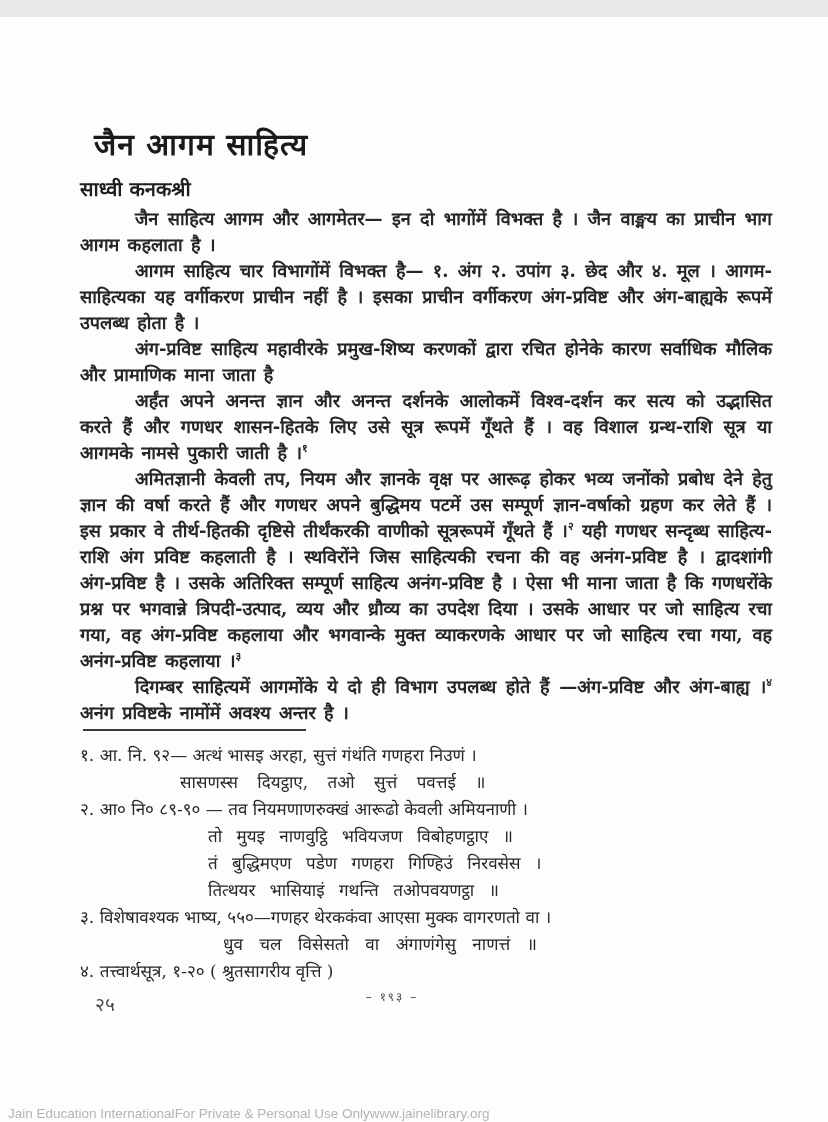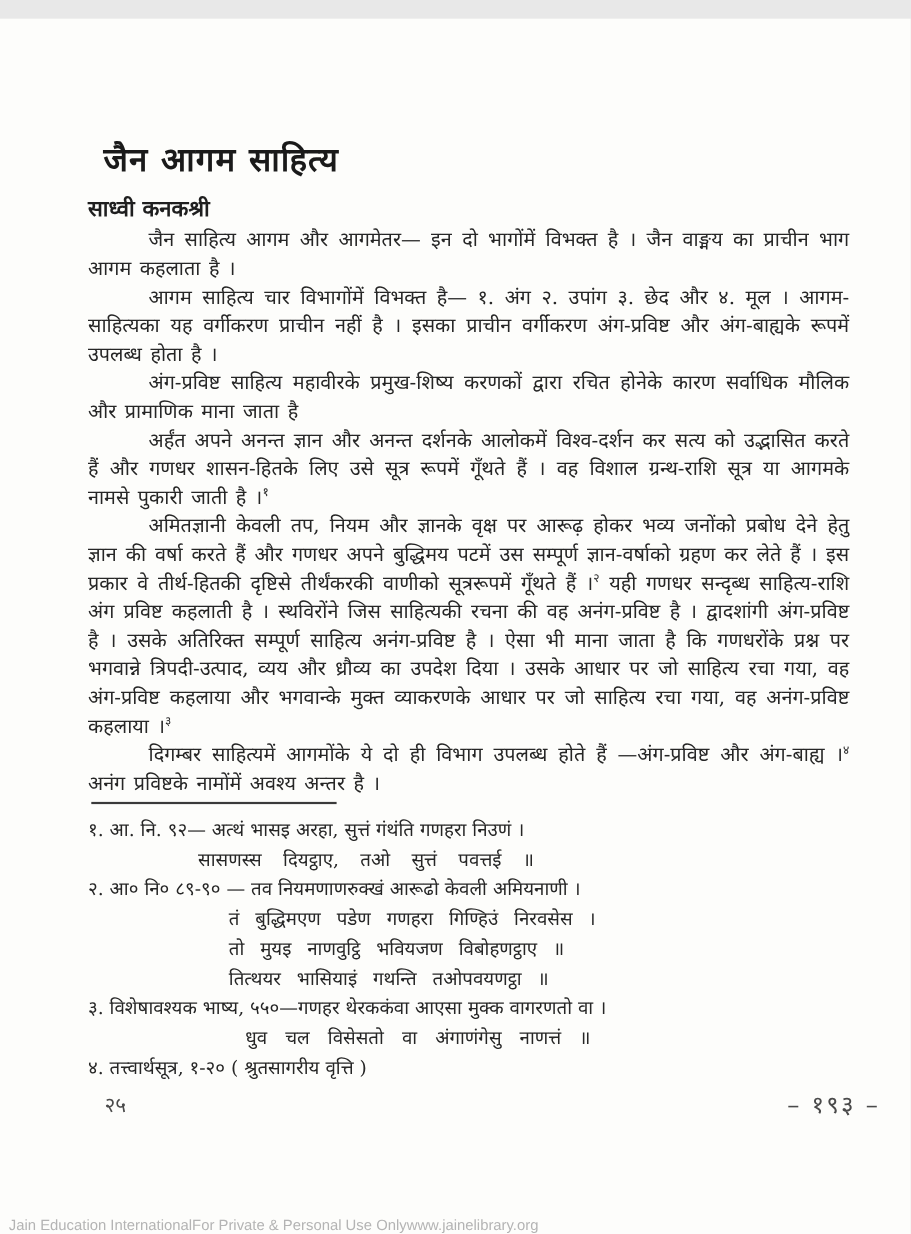--- a/index.html
+++ b/index.html
@@ -41,20 +41,21 @@
     left: 80px;
     width: 692px;
     font-size: 18px;
     line-height: 26px;
     text-align: justify;
     word-spacing: 2px;
   }
   .body-text p {
     text-indent: 55px;
     margin: 0;
+    font-weight: bold;
   }
   .body-text sup, .footnote-block sup {
     font-size: 11px;
     line-height: 0;
     vertical-align: super;
   }
   
   .fn-separator {
     position: absolute;
     top: 712px;
@@ -78,24 +79,24 @@
   .page-num-left {
     position: absolute;
     top: 974px;
     left: 95px;
     font-size: 19px;
     color: #4a4a4a;
   }
   .page-num-center {
     position: absolute;
     top: 971px;
-    left: 16px;
+    left: 0;
     width: 784px;
-    text-align: right;
-    font-size: 22px;
+    text-align: center;
+    font-size: 12px;
     letter-spacing: 2px;
     color: #4a4a4a;
   }
   
   .scan-footer {
     position: absolute;
     top: 1089px;
     left: 0;
     width: 100%;
     padding: 0 8px;
@@ -123,22 +124,22 @@
       <p><span>अमितज्ञानी केवली तप, नियम और ज्ञानके वृक्ष पर आरूढ़ होकर भव्य जनोंको प्रबोध देने हेतु ज्ञान की वर्षा करते हैं और गणधर अपने बुद्धिमय पटमें उस सम्पूर्ण ज्ञान-वर्षाको ग्रहण कर लेते हैं । इस प्रकार वे तीर्थ-हितकी दृष्टिसे तीर्थंकरकी वाणीको सूत्ररूपमें गूँथते हैं ।</span><sup>२</sup><span> यही गणधर सन्दृब्ध साहित्य-राशि अंग प्रविष्ट कहलाती है । स्थविरोंने जिस साहित्यकी रचना की वह अनंग-प्रविष्ट है । द्वादशांगी अंग-प्रविष्ट है । उसके अतिरिक्त सम्पूर्ण साहित्य अनंग-प्रविष्ट है । ऐसा भी माना जाता है कि गणधरोंके प्रश्न पर भगवान्ने त्रिपदी-उत्पाद, व्यय और ध्रौव्य का उपदेश दिया । उसके आधार पर जो साहित्य रचा गया, वह अंग-प्रविष्ट कहलाया और भगवान्के मुक्त व्याकरणके आधार पर जो साहित्य रचा गया, वह अनंग-प्रविष्ट कहलाया ।</span><sup>३</sup></p>
       <p><span>दिगम्बर साहित्यमें आगमोंके ये दो ही विभाग उपलब्ध होते हैं —अंग-प्रविष्ट और अंग-बाह्य ।</span><sup>४</sup><span> अनंग प्रविष्टके नामोंमें अवश्य अन्तर है ।</span></p>
     </div>
 
   <div class="fn-separator"></div>
 
   <div class="footnote-block">
       <div class="fn-line level-0">१. आ. नि. ९२— अत्थं भासइ अरहा, सुत्तं गंथंति गणहरा निउणं ।</div>
       <div class="fn-line level-1">सासणस्स दियट्ठाए, तओ सुत्तं पवत्तई ॥</div>
       <div class="fn-line level-0">२. आ० नि० ८९-९० — तव नियमणाणरुक्खं आरूढो केवली अमियनाणी ।</div>
+      <div class="fn-line level-2">तो मुयइ नाणवुट्ठि भवियजण विबोहणट्ठाए ॥</div>
       <div class="fn-line level-2">तं बुद्धिमएण पडेण गणहरा गिण्हिउं निरवसेस ।</div>
-      <div class="fn-line level-2">तो मुयइ नाणवुट्ठि भवियजण विबोहणट्ठाए ॥</div>
       <div class="fn-line level-2">तित्थयर भासियाइं गथन्ति तओपवयणट्ठा ॥</div>
       <div class="fn-line level-0">३. विशेषावश्यक भाष्य, ५५०—गणहर थेरककंवा आएसा मुक्क वागरणतो वा ।</div>
       <div class="fn-line level-3">धुव चल विसेसतो वा अंगाणंगेसु नाणत्तं ॥</div>
       <div class="fn-line level-0">४. तत्त्वार्थसूत्र, १-२० ( श्रुतसागरीय वृत्ति )</div>
     </div>
 
   <div class="page-num-left">२५</div>
 
   <div class="page-num-center">– १९३ –</div>
 

